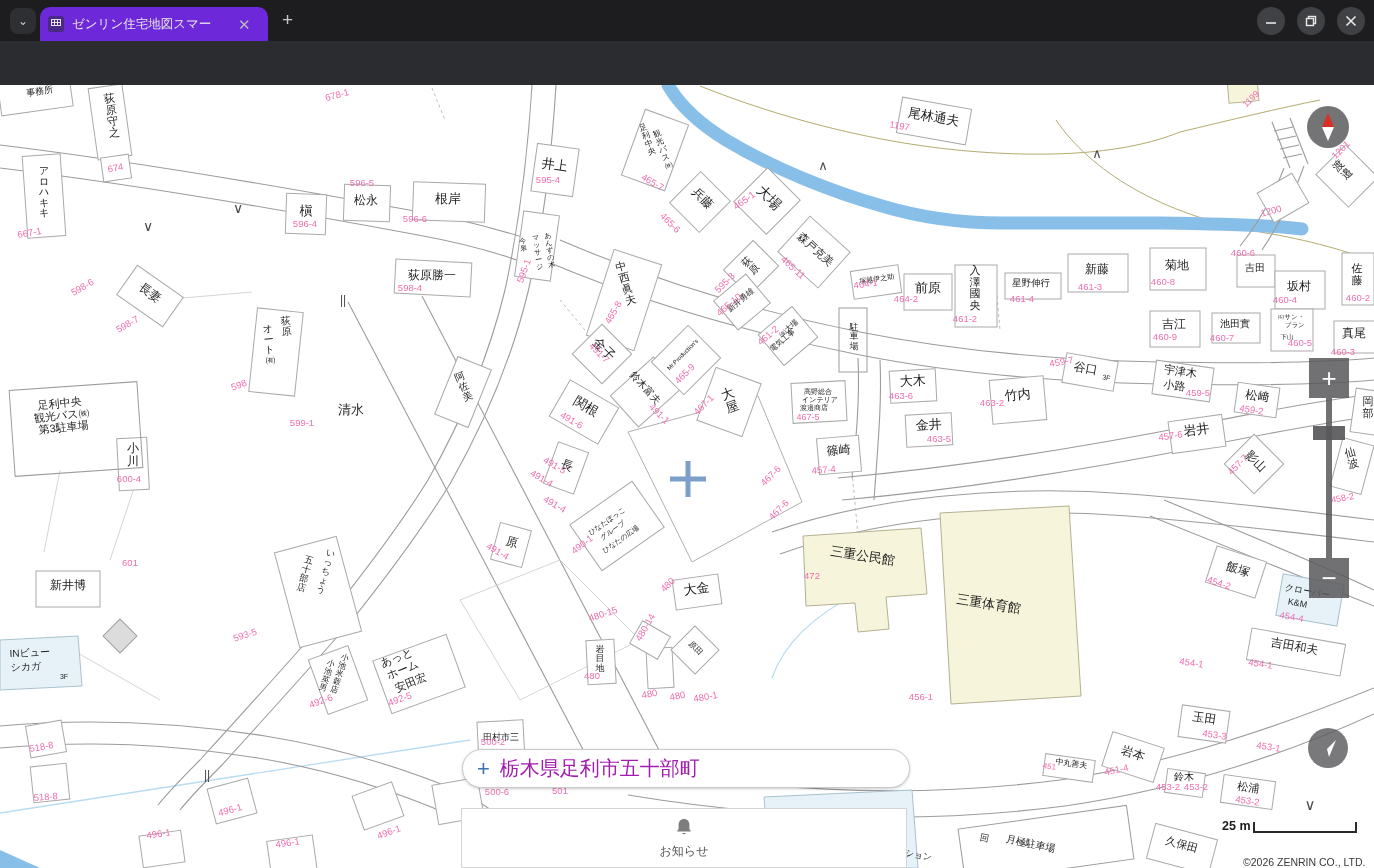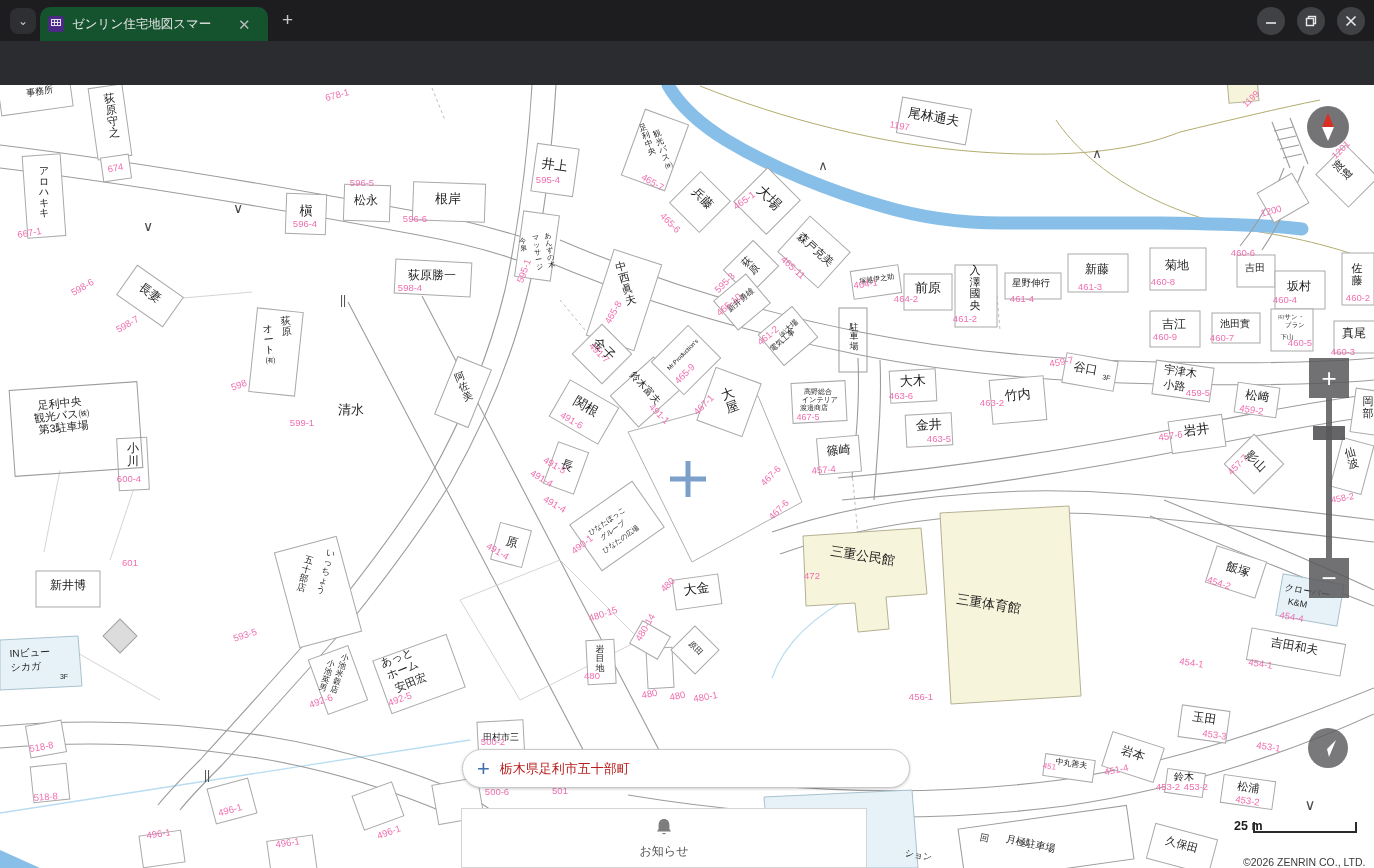--- a/index.html
+++ b/index.html
@@ -1,21 +1,21 @@
 <!DOCTYPE html>
 <html><head>
 <meta charset="utf-8">
 <style>
   html,body{margin:0;padding:0;width:1374px;height:868px;overflow:hidden;background:#fff;
     font-family:"Liberation Sans","DejaVu Sans",sans-serif;}
   
   #tabstrip{position:absolute;left:0;top:0;width:1374px;height:41px;background:#1d1d20;}
   #tab-search{position:absolute;left:10px;top:8px;width:26px;height:26px;border-radius:8px;
     background:#2e2f33;color:#c7c8ca;font-size:12px;display:flex;align-items:center;justify-content:center;}
-  #tab{position:absolute;left:40px;top:7px;width:228px;height:34px;background:#14532d;
+  #tab{position:absolute;left:40px;top:7px;width:228px;height:34px;background:#6d28d9;
     border-radius:10px 10px 0 0;display:flex;align-items:center;padding:0 8px;box-sizing:border-box;}
   #tab-favicon{width:16px;height:16px;border-radius:3px;background:#4b2a86;position:relative;flex:0 0 16px;}
   #tab-favicon:after{content:"";position:absolute;left:3px;top:3px;width:10px;height:7px;
     background:linear-gradient(#fff 1px,transparent 1px),linear-gradient(90deg,#fff 1px,transparent 1px);
     background-size:3px 3px;opacity:.85;}
   #tab-title{color:#e6e6e8;font-size:12.5px;margin-left:8px;white-space:nowrap;overflow:hidden;width:160px;}
   #tab-close{color:#b9babc;font-size:15px;margin-left:6px;line-height:1;}
   #newtab-btn{position:absolute;left:282px;top:10px;color:#c7c8ca;font-size:19px;line-height:1;}
   .wincircle{position:absolute;top:7px;width:28px;height:28px;border-radius:50%;background:#404144;
     display:flex;align-items:center;justify-content:center;}
@@ -41,28 +41,28 @@
     color:#fff;font-size:26px;display:flex;align-items:center;justify-content:center;line-height:1;}
   #zoom-in{top:358px}#zoom-out{top:558px}
   #zoom-track{position:absolute;left:1326px;top:398px;width:6px;height:160px;background:rgba(88,88,91,.85);}
   #zoom-handle{position:absolute;left:1313px;top:426px;width:32px;height:14px;background:rgba(88,88,91,.92);}
   #locate-btn{position:absolute;left:1308px;top:728px;width:40px;height:40px;border-radius:50%;
     background:rgba(92,92,95,.82);display:flex;align-items:center;justify-content:center;}
   #searchbar{position:absolute;left:462px;top:749px;width:448px;height:39px;background:#fff;
     border:1px solid #c9c9c9;border-radius:20px;box-shadow:0 1px 3px rgba(0,0,0,.2);
     display:flex;align-items:center;box-sizing:border-box;padding:0 14px;}
   #searchbar .plus{color:#3e6fb0;font-size:22px;font-weight:400;margin-right:10px;line-height:1;}
-  #searchbar .val{font-size:13px;color:#b91c1c;}
-  #bottomnav{position:absolute;left:461px;top:808px;width:406px;height:60px;background:#fff;
+  #searchbar .val{font-size:20px;color:#a21caf;}
+  #bottomnav{position:absolute;left:461px;top:808px;width:446px;height:60px;background:#fff;
     border:1px solid #d4d4d4;box-sizing:border-box;display:flex;}
   .navcell{flex:1;border-right:1px solid #e2e2e2;display:flex;flex-direction:column;
     align-items:center;justify-content:flex-start;padding-top:7px;}
   .navcell:last-child{border-right:none;}
   .navcell .lbl{font-size:12px;color:#555;margin-top:3px;}
-  #scale-text{position:absolute;left:1222px;top:819px;font-size:12.5px;font-weight:bold;color:#1c1c1c;margin-left:12px;}
+  #scale-text{position:absolute;left:1222px;top:819px;font-size:12.5px;font-weight:bold;color:#1c1c1c;}
   #scale-bar{position:absolute;left:1253px;top:822px;width:104px;height:11px;
     border-left:2px solid #2a2a2a;border-right:2px solid #2a2a2a;border-bottom:2px solid #2a2a2a;box-sizing:border-box;}
   #copyright{position:absolute;left:1243px;top:840px;font-size:10.5px;color:#3a3a3a;margin-top:16px;}
 </style>
 </head>
 <body>
 
 <div id="tabstrip">
   <div id="tab-search">⌄</div>
   <div id="tab">

